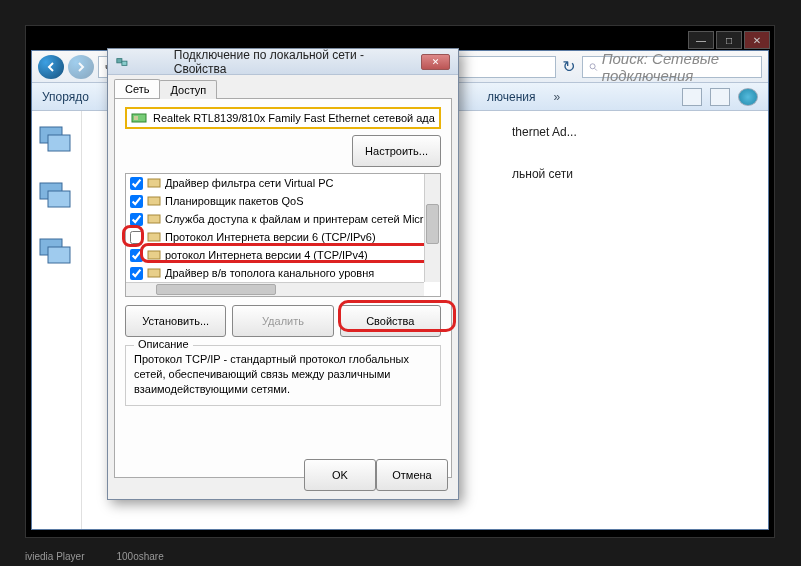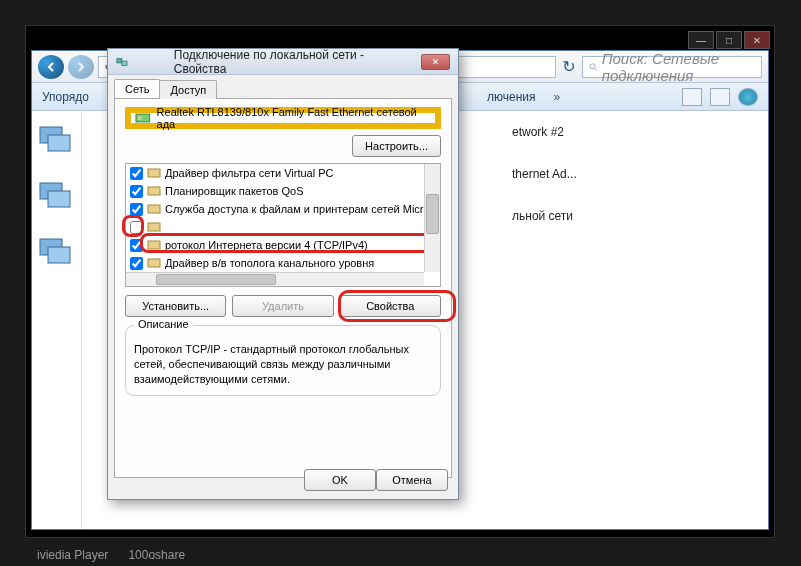--- a/index.html
+++ b/index.html
@@ -29,46 +29,46 @@
   
   .dialog { position: absolute; left: 107px; top: 48px; width: 352px; height: 452px; background: #f0f0f0; border: 1px solid #7a8aa0; box-shadow: 4px 4px 12px rgba(0,0,0,0.4); }
   .dlg-title { height: 26px; background: linear-gradient(#e8eef5,#d0dceb); display: flex; align-items: center; padding: 0 8px; font-size: 12px; color: #222; border-bottom: 1px solid #b6c4d6; gap: 40px; }
   .dlg-title .icon { width: 14px; height: 14px; margin-right: 6px; }
   .dlg-close { margin-left: auto; width: 34px; height: 16px; background: linear-gradient(#d88,#b55); border: 1px solid #955; border-radius: 2px; color: #fff; font-size: 9px; display: flex; align-items: center; justify-content: center; }
   .tabs { display: flex; padding: 4px 6px 0 6px; font-size: 11px; }
   .tab { padding: 3px 10px; border: 1px solid #aaa; border-bottom: none; background: #fdfdfd; margin-right: -1px; border-radius: 2px 2px 0 0; }
   .tab.inactive { background: #eee; position: relative; top: 1px; }
   .tab-panel { margin: 0 6px 6px 6px; border: 1px solid #aaa; background: #fdfdfd; padding: 8px 10px; font-size: 11px; height: 380px; }
   .label { margin-bottom: 4px; }
-  .adapter-row { display: flex; align-items: center; border: 6px solid #eab308; background: #fff; height: 22px; padding: 0 4px; margin-bottom: 6px; }
+  .adapter-row { display: flex; align-items: center; border: 2px solid #eab308; background: #fff; height: 22px; padding: 0 4px; margin-bottom: 6px; }
   .adapter-icon { width: 16px; height: 14px; margin-right: 6px; }
   .configure-row { display: flex; justify-content: flex-end; margin-bottom: 6px; }
-  .btn { height: 22px; padding: 0 12px; font-size: 11px; border: 1px solid #888; background: linear-gradient(#fefefe,#e6e6e6); border-radius: 3px; cursor: pointer; }
+  .btn { height: 32px; padding: 0 12px; font-size: 11px; border: 1px solid #888; background: linear-gradient(#fefefe,#e6e6e6); border-radius: 3px; cursor: pointer; }
   .btn:disabled { color: #999; }
   .components-box { border: 1px solid #aaa; background: #fff; height: 124px; position: relative; }
   .comp-list { position: absolute; left: 0; top: 0; right: 16px; bottom: 14px; overflow: hidden; }
   .comp-row { display: flex; align-items: center; height: 18px; padding: 0 4px; font-size: 11px; gap: 4px; white-space: nowrap; }
   .comp-row input[type=checkbox] { width: 13px; height: 13px; }
   .comp-icon { width: 14px; height: 12px; display: inline-block; }
   .highlight-red { border: 3px solid #d22; border-radius: 8px; position: absolute; pointer-events: none; }
   .hl1 { left: -4px; top: 51px; width: 22px; height: 22px; }
   .hl2 { left: 14px; top: 69px; width: 294px; height: 20px; }
   .vscroll { position: absolute; right: 0; top: 0; width: 16px; bottom: 14px; background: #efefef; border-left: 1px solid #ccc; }
   .vscroll .thumb { position: absolute; left: 1px; right: 1px; top: 30px; height: 40px; background: #c9c9c9; border: 1px solid #aaa; border-radius: 2px; }
   .hscroll { position: absolute; left: 0; right: 16px; bottom: 0; height: 14px; background: #efefef; border-top: 1px solid #ccc; }
   .hscroll .thumb { position: absolute; top: 1px; bottom: 1px; left: 30px; width: 120px; background: #c9c9c9; border: 1px solid #aaa; border-radius: 2px; }
   .action-row { display: flex; gap: 6px; margin-top: 8px; }
   .action-row .btn { flex: 1; }
   .hl-props { position: absolute; border: 3px solid #d22; border-radius: 10px; pointer-events: none; }
-  .desc-group { border: 1px solid #ccc; border-radius: 9px; margin-top: 8px; padding: 16px 8px 8px 8px; position: relative; }
+  .desc-group { border: 1px solid #ccc; border-radius: 0; margin-top: 8px; padding: 6px 8px 8px 8px; position: relative; }
   .desc-group .legend { position: absolute; top: -8px; left: 8px; background: #fdfdfd; padding: 0 4px; font-size: 11px; }
   .dlg-buttons { position: absolute; right: 10px; bottom: 8px; display: flex; }
 
   
-  .taskbar-hint { position: absolute; left: 25px; bottom: 4px; font-size: 12px; color: #999; display: flex; gap: 20px; margin-left: 12px; }
+  .taskbar-hint { position: absolute; left: 25px; bottom: 4px; font-size: 10px; color: #999; display: flex; gap: 32px; }
 
   
   svg { display: block; }
 </style>
 </head>
 <body>
 
 <div class="outer-window">
   <div class="outer-titlebar">
     <div class="win-btn">—</div>
@@ -123,21 +123,20 @@
       <svg class="dev-icon" viewBox="0 0 36 32">
           <rect x="2" y="6" width="22" height="16" fill="#7fb4df" stroke="#3a6a9a"></rect>
           <rect x="10" y="14" width="22" height="16" fill="#9fcbee" stroke="#3a6a9a"></rect>
         </svg>
       <svg class="dev-icon" viewBox="0 0 36 32">
           <rect x="2" y="6" width="22" height="16" fill="#7fb4df" stroke="#3a6a9a"></rect>
           <rect x="10" y="14" width="22" height="16" fill="#9fcbee" stroke="#3a6a9a"></rect>
         </svg>
     </div>
     <div class="content">
-      <div style="margin-left:420px">etwork #2</div>
       <div style="margin-left:420px">thernet Ad...</div>
       <div style="margin-left:420px">льной сети</div>
     </div>
   </div>
 </div>
 
 <div class="dialog">
   <div class="dlg-title">
     <svg class="icon" viewBox="0 0 14 14">
         <rect x="1" y="3" width="6" height="5" fill="#6aa" stroke="#377"></rect>
@@ -194,20 +193,21 @@
             </span>
             <span>Служба доступа к файлам и принтерам сетей Micro</span>
           </div>
           <div class="comp-row">
             <input type="checkbox" style="">
             <span class="comp-icon">
               <svg width="14" height="12" viewBox="0 0 14 12">
                 <rect x="1" y="2" width="12" height="8" fill="#e8cf8a" stroke="#a8893a"></rect>
               </svg>
             </span>
+            <span>Протокол Интернета версии 6 (TCP/IPv6)</span>
           </div>
           <div class="comp-row">
             <input type="checkbox" checked="" style="">
             <span class="comp-icon">
               <svg width="14" height="12" viewBox="0 0 14 12">
                 <rect x="1" y="2" width="12" height="8" fill="#e8cf8a" stroke="#a8893a"></rect>
               </svg>
             </span>
             <span style="font-weight: 400;">ротокол Интернета версии 4 (TCP/IPv4)</span>
           </div>

